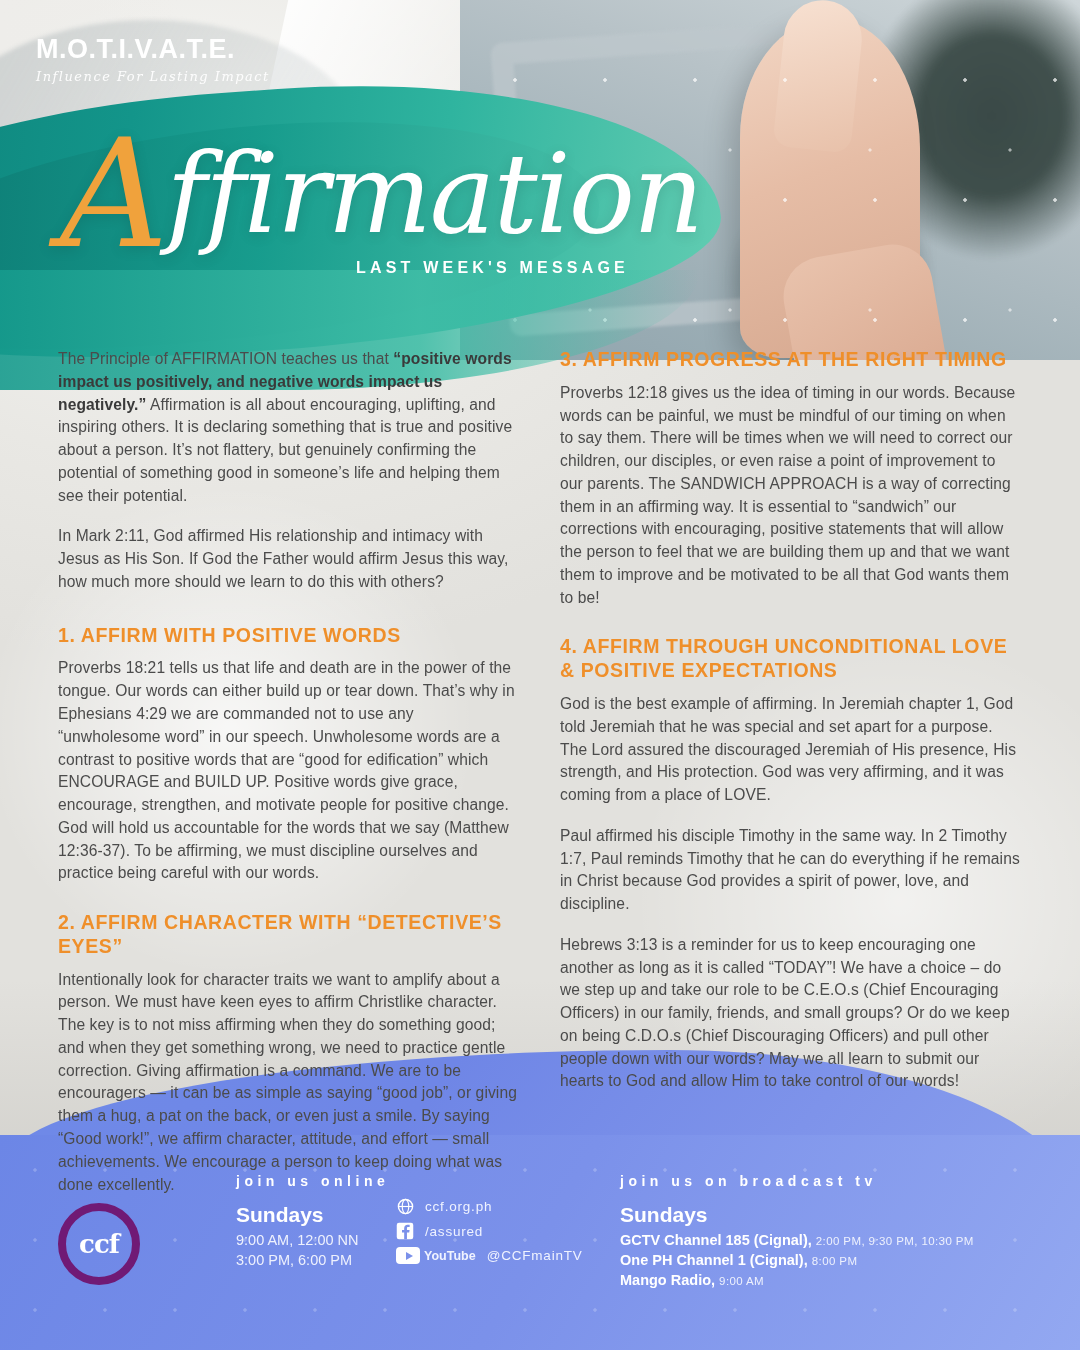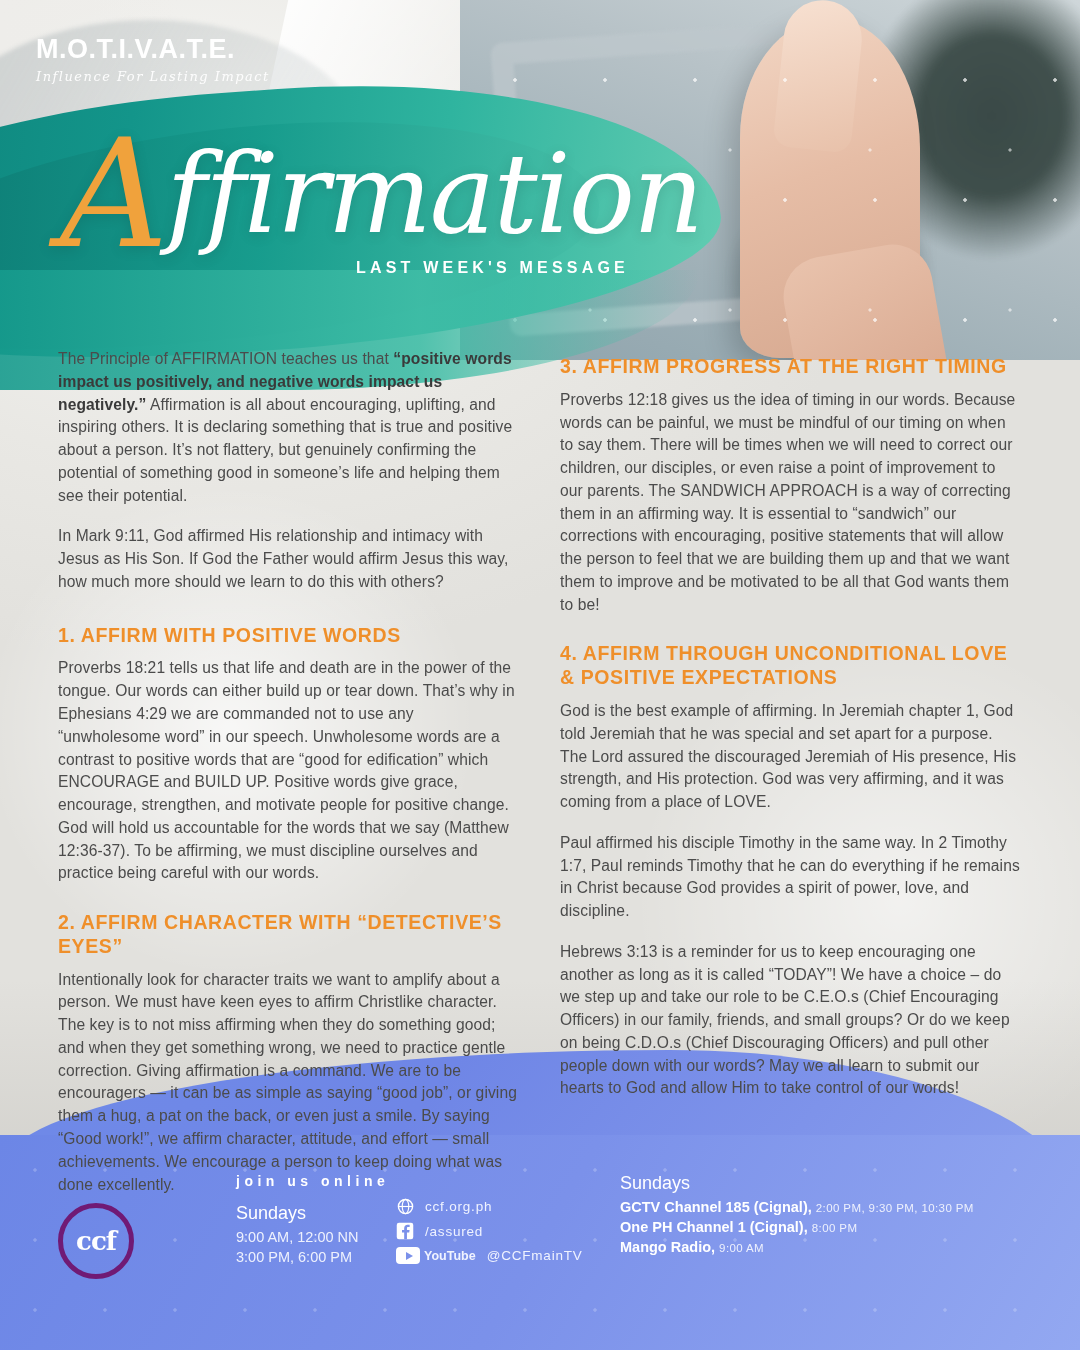--- a/index.html
+++ b/index.html
@@ -266,21 +266,21 @@
     font-size: 19.5px;
     line-height: 1.22;
     letter-spacing: 0.6px;
     color: #ef8f2a;
     font-weight: bold;
   }
   h2.section.first-head {
     margin-top: 30px;
   }
   .col-right h2.section:first-child {
-    margin-top: 7px;
+    margin-top: 0;
   }
 
   
   .blue-wave {
     position: absolute;
     left: 0; bottom: 0;
     width: 1080px; height: 300px;
     background: linear-gradient(130deg, #6f8ae8 0%, #6f86e6 35%, #7e93ea 65%, #8ea4ef 100%);
     border-radius: 62% 38% 0 0 / 120px 160px 0 0;
     z-index: 4;
@@ -306,41 +306,41 @@
     position: absolute;
     left: 0; bottom: 0;
     width: 1080px; height: 215px;
     z-index: 6;
     color: #ffffff;
   }
   .ccf-logo {
     position: absolute;
     left: 58px; top: 68px;
     width: 66px; height: 66px;
-    border: 5px solid #701a75;
+    border: 8px solid #701a75;
     border-radius: 50%;
     display: flex;
     align-items: center;
     justify-content: center;
     font-family: "DejaVu Serif", serif;
     font-size: 26px;
     letter-spacing: -1px;
     font-weight: bold;
   }
   .foot-col-a { position: absolute; left: 236px; top: 38px; width: 330px; }
   .foot-col-b { position: absolute; left: 620px; top: 38px; width: 430px; }
   .foot-head {
     font-size: 14px;
     font-weight: bold;
     letter-spacing: 4.5px;
     margin-bottom: 14px;
   }
   .foot-sun {
-    font-size: 18px;
-    font-weight: normal;
+    font-size: 21px;
+    font-weight: bold;
     margin-bottom: 3px;
   }
   .foot-line {
     font-size: 14.5px;
     line-height: 1.38;
     color: #eef1fd;
   }
   .foot-line b { color: #ffffff; }
   .sm { font-size: 11.5px; letter-spacing: 0.4px; }
 
@@ -425,21 +425,21 @@
   </div>
 
   <div class="title-wrap">
     <div class="title-script"><span class="first">A</span><span>ffirmation</span></div>
     <div class="title-sub">LAST WEEK'S MESSAGE</div>
   </div>
 
   <div class="content">
     <div class="col col-left">
       <p class="body"><span>The Principle of AFFIRMATION teaches us that </span><b>“positive words impact us positively, and negative words impact us negatively.”</b><span> Affirmation is all about encouraging, uplifting, and inspiring others. It is declaring something that is true and positive about a person. It’s not flattery, but genuinely confirming the potential of something good in someone’s life and helping them see their potential.</span></p>
-      <p class="body">In Mark 9:11, God affirmed His relationship and intimacy with Jesus as His Son. If God the Father would affirm Jesus this way, how much more should we learn to do this with others?</p>
+      <p class="body">In Mark 2:11, God affirmed His relationship and intimacy with Jesus as His Son. If God the Father would affirm Jesus this way, how much more should we learn to do this with others?</p>
 
       <h2 class="section first-head">1. AFFIRM WITH POSITIVE WORDS</h2>
       <p class="body">Proverbs 18:21 tells us that life and death are in the power of the tongue. Our words can either build up or tear down. That’s why in Ephesians 4:29 we are commanded not to use any “unwholesome word” in our speech. Unwholesome words are a contrast to positive words that are “good for edification” which ENCOURAGE and BUILD UP. Positive words give grace, encourage, strengthen, and motivate people for positive change. God will hold us accountable for the words that we say (Matthew 12:36-37). To be affirming, we must discipline ourselves and practice being careful with our words.</p>
 
       <h2 class="section">2. AFFIRM CHARACTER WITH “DETECTIVE’S EYES”</h2>
       <p class="body">Intentionally look for character traits we want to amplify about a person. We must have keen eyes to affirm Christlike character. The key is to not miss affirming when they do something good; and when they get something wrong, we need to practice gentle correction. Giving affirmation is a command. We are to be encouragers — it can be as simple as saying “good job”, or giving them a hug, a pat on the back, or even just a smile. By saying “Good work!”, we affirm character, attitude, and effort — small achievements. We encourage a person to keep doing what was done excellently.</p>
     </div>
 
     <div class="col col-right">
       <h2 class="section">3. AFFIRM PROGRESS AT THE RIGHT TIMING</h2>
@@ -491,20 +491,21 @@
                 <span class="yt-tri"></span>
               </span>
             <span>YouTube</span>
           </span>
           <span>@CCFmainTV</span>
         </div>
       </div>
     </div>
 
     <div class="foot-col-b">
+      <div class="foot-head">join us on broadcast tv</div>
       <div class="foot-sun">Sundays</div>
       <div class="foot-line"><b>GCTV Channel 185 (Cignal),</b> <span class="sm">2:00 PM, 9:30 PM, 10:30 PM</span></div>
       <div class="foot-line"><b>One PH Channel 1 (Cignal),</b> <span class="sm">8:00 PM</span></div>
       <div class="foot-line"><b>Mango Radio,</b> <span class="sm">9:00 AM</span></div>
     </div>
   </div>
 
 </div>
 
 </body></html>

